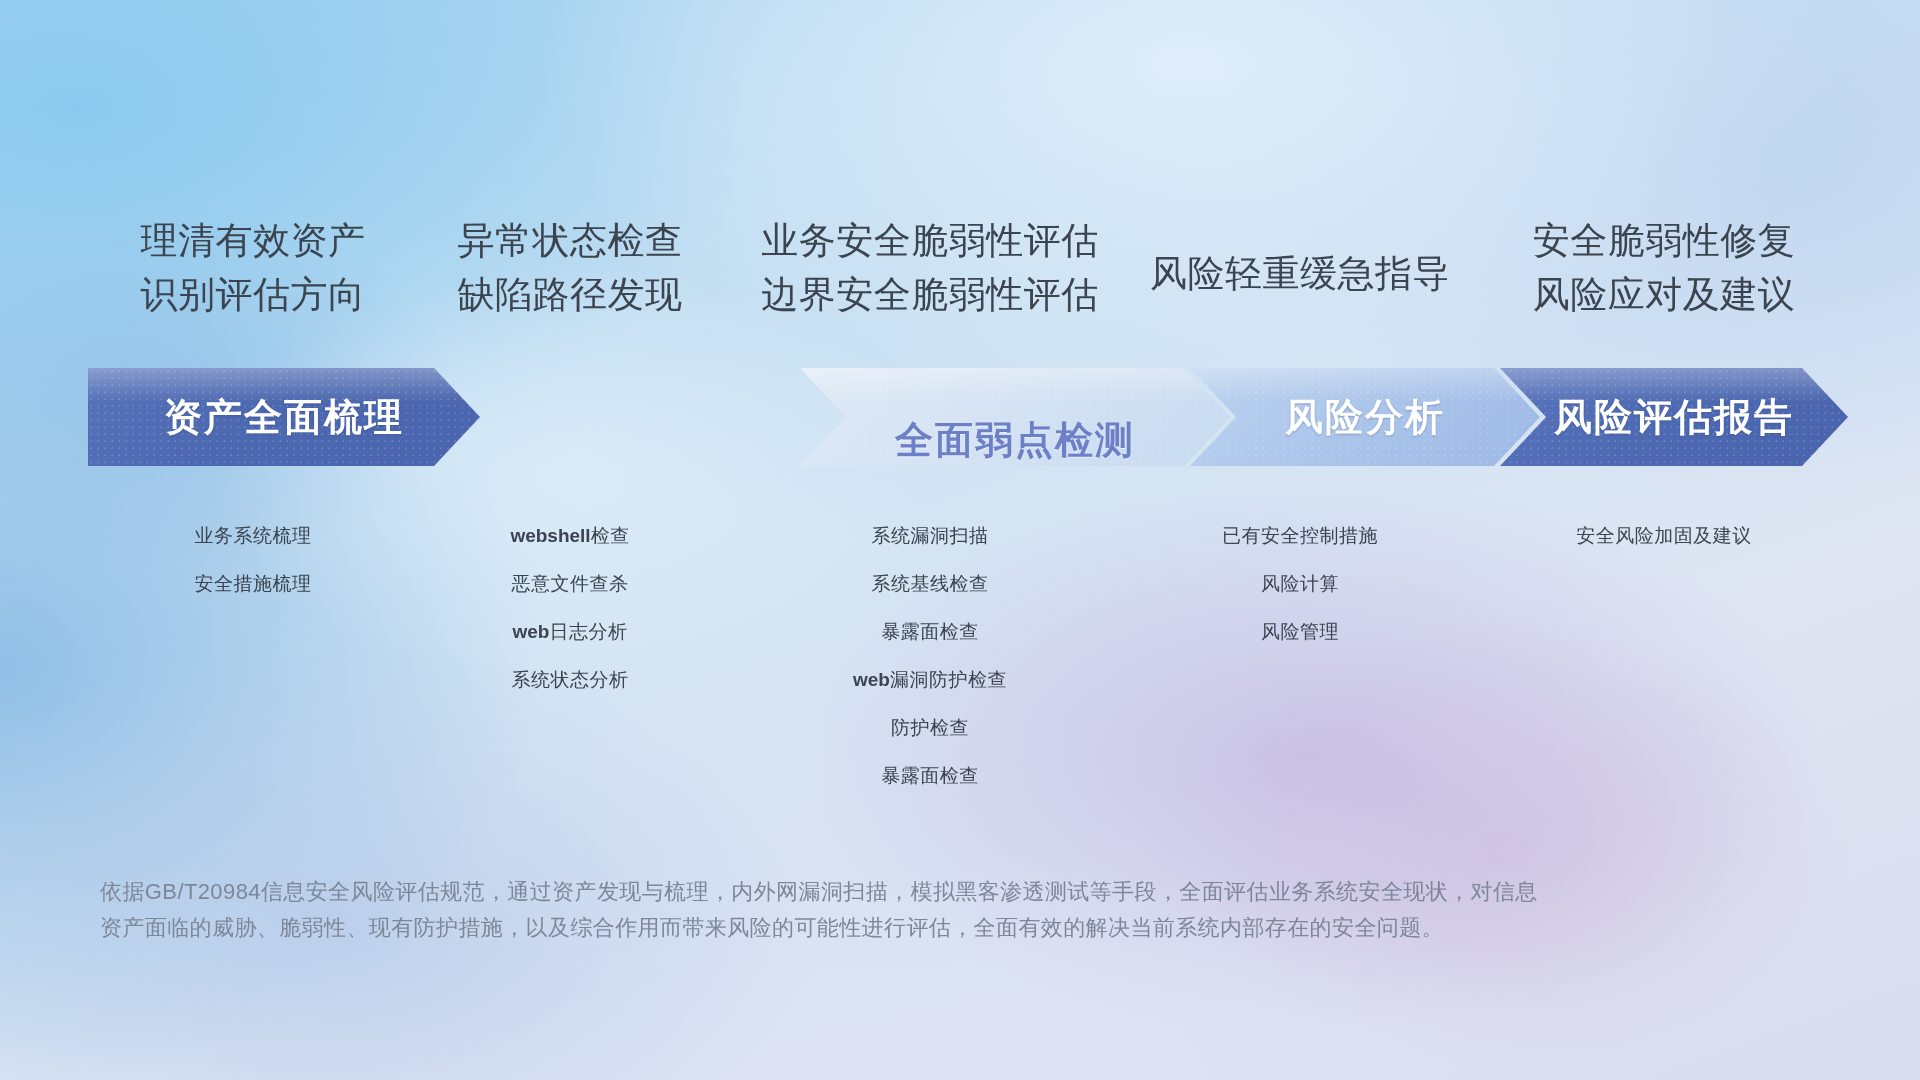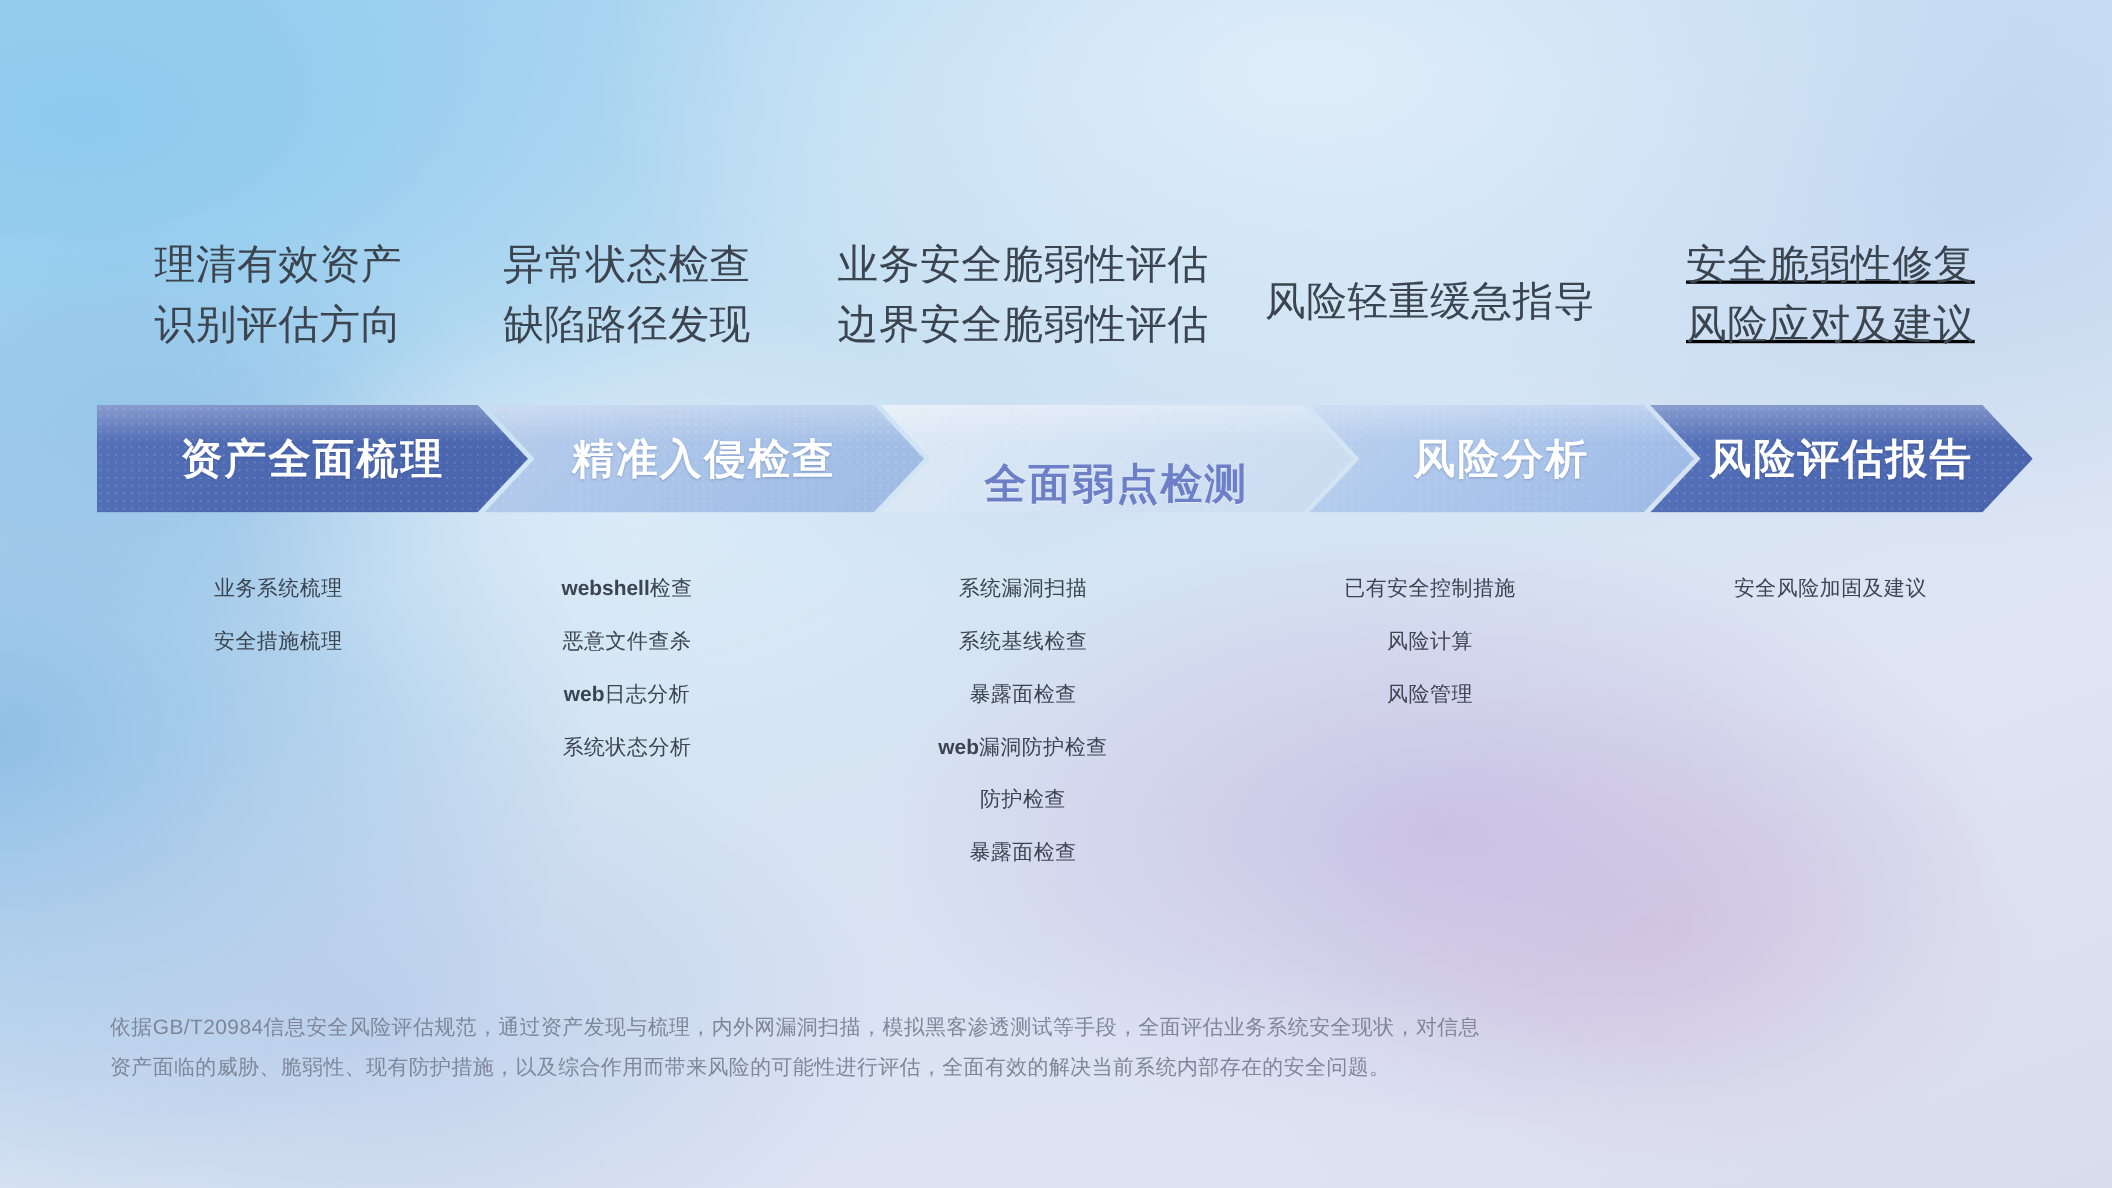--- a/index.html
+++ b/index.html
@@ -82,21 +82,21 @@
   .botrow{position:absolute;left:0;top:512px;width:1920px;}
   .botcol{position:absolute;text-align:center;}
   .botlabel{
     font-size:19px;line-height:48px;color:#3b444f;white-space:nowrap;letter-spacing:.5px;
   }
   .botlabel .lat{font-weight:bold;letter-spacing:0;}
 
   
   .footer{
     position:absolute;left:100px;top:874px;width:1560px;
-    font-size:19px;line-height:36px;color:#7e8798;letter-spacing:.4px;margin-top:43px;
+    font-size:22px;line-height:36px;color:#7e8798;letter-spacing:.4px;
   }
   .footer p{margin:0;}
 </style>
 </head>
 <body>
 
 <div id="bg">
   <div class="bglayer b1"></div>
   <div class="bglayer b2"></div>
   <div class="bglayer b3"></div>
@@ -116,36 +116,31 @@
         <div class="toplabel">异常状态检查</div>
         <div class="toplabel">缺陷路径发现</div>
       </div>
       <div class="topcol" style="position: absolute; left: 730px; width: 400px; top: 0px;">
         <div class="toplabel">业务安全脆弱性评估</div>
         <div class="toplabel">边界安全脆弱性评估</div>
       </div>
       <div class="topcol center-one" style="position: absolute; left: 1130px; width: 340px; top: 0px;">
         <div class="toplabel">风险轻重缓急指导</div>
       </div>
-      <div class="topcol" style="position: absolute; left: 1480px; width: 368px; top: 0px; text-decoration: underline;">
+      <div class="topcol" style="position: absolute; left: 1480px; width: 368px; top: 0px;">
         <div class="toplabel">安全脆弱性修复</div>
         <div class="toplabel">风险应对及建议</div>
       </div>
     </div>
 
   <div class="banner" id="banner">
       <div class="chev fill-dark first" style="left: 0px; width: 392px; z-index: 10;">
         <div class="dots"></div>
         <div class="gloss"></div>
         <div class="chev-label txt-white">资产全面梳理</div>
-      </div>
-      <div class="chev fill-mid" style="left: 352px; width: 400px; z-index: 9;">
-        <div class="dots"></div>
-        <div class="gloss"></div>
-        <div class="chev-label txt-white">精准入侵检查</div>
       </div>
       <div class="chev fill-pale" style="left: 712px; width: 430px; z-index: 8;">
         <div class="dots"></div>
         <div class="gloss"></div>
         <div class="chev-label txt-blue">全面弱点检测</div>
       </div>
       <div class="chev fill-mid2" style="left: 1102px; width: 350px; z-index: 7;">
         <div class="dots"></div>
         <div class="gloss"></div>
         <div class="chev-label txt-white">风险分析</div>

